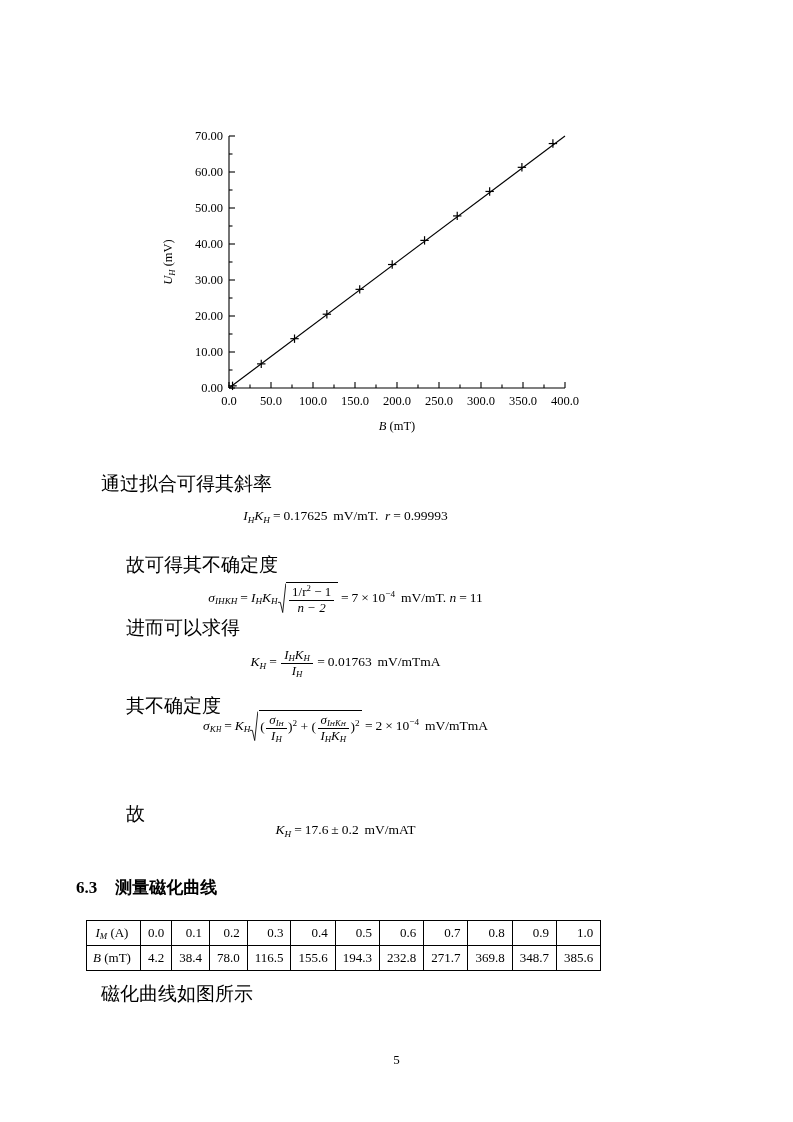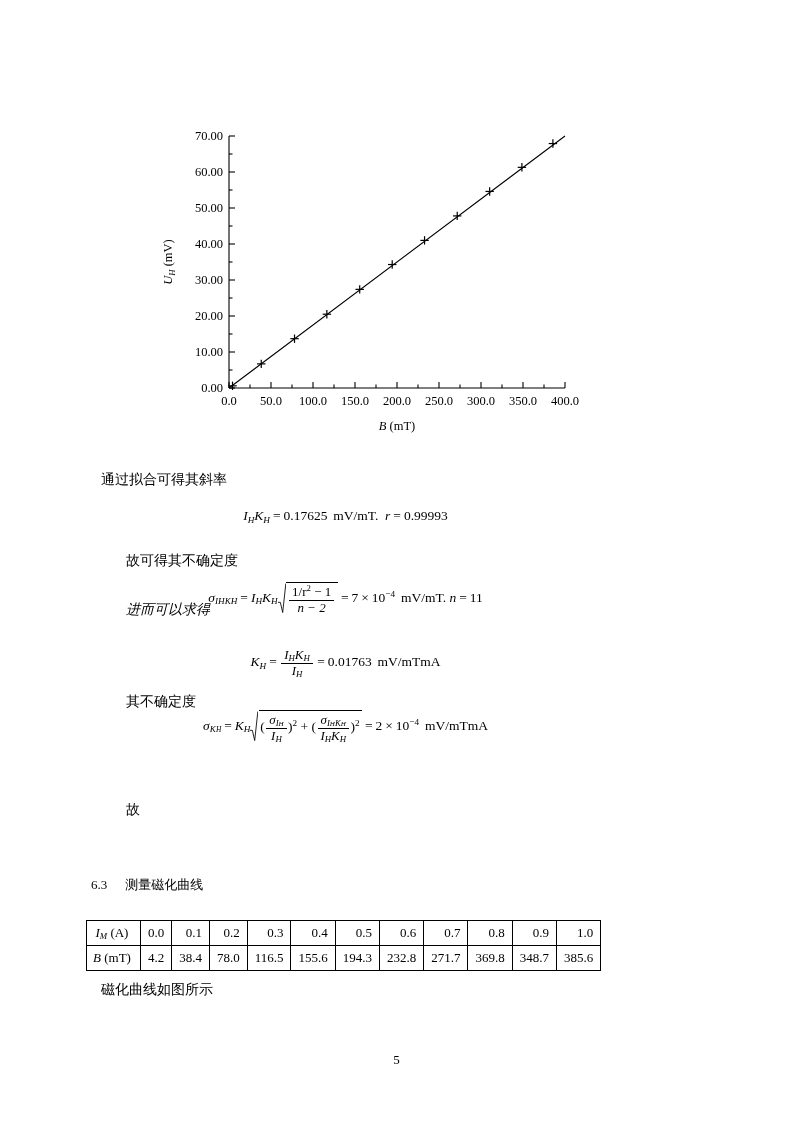--- a/index.html
+++ b/index.html
@@ -28,21 +28,21 @@
     left: 150px;
     top: 112px;
     width: 470px;
     height: 330px;
   }
   .chart-svg { display: block; }
 
   
   .para {
     position: absolute;
-    font-size: 14px;
+    font-size: 19px;
     line-height: 1.45;
     white-space: nowrap;
   }
   .para.indent { left: 101px; }
   .para.flush  { left: 78px; margin-left: 48px; }
 
   .eq {
     position: absolute;
     left: 0;
     width: 691px;
@@ -101,23 +101,23 @@
   }
   .sqrt > .body {
     display: inline-block;
     border-top: 1px solid #000;
     padding: 2px 0.18em 0 0.12em;
   }
 
   
   .heading {
     position: absolute;
-    left: 91px;
-    font-weight: normal;
-    font-size: 13px;
+    left: 76px;
+    font-weight: bold;
+    font-size: 17px;
     white-space: nowrap;
   }
   .heading .num { margin-right: 18px; }
 
   
   .tbl-wrap {
     position: absolute;
     left: 86px;
     top: 920px;
   }
@@ -296,21 +296,21 @@
       <svg class="rad" viewBox="0 0 10 40" preserveAspectRatio="none">
           <path d="M0 26 L3 26 L6 39 L10 2" stroke="#000" stroke-width="1.1" fill="none"></path>
         </svg>
       <span class="body"><span class="frac">
         <span class="num"><span class="mup">1/r</span><sup class="mx">2</sup> <span>− 1</span></span>
         <span class="den"><span class="mi">n − 2</span></span>
       </span></span>
     </span><span class="op">=</span><span>7</span><span class="op">×</span><span>10</span><sup class="mx">−4</sup><span class="thin"></span> <span class="mup">mV/mT.</span> <span class="mi">n</span><span class="op">=</span><span>11</span>
   </div>
 
-  <div class="para flush" style="top:600px;font-style:italic;">进而可以求得</div>
+  <div class="para flush" style="top:614px;">进而可以求得</div>
 
   <div class="eq" style="top:648px;">
     <span class="mi">K</span><sub class="ms">H</sub><span class="op">=</span><span class="frac">
       <span class="num"><span class="mi">I</span><sub class="ms">H</sub><span class="mi">K</span><sub class="ms">H</sub></span>
       <span class="den"><span class="mi">I</span><sub class="ms">H</sub></span>
     </span><span class="op">=</span><span>0.01763</span><span class="thin"></span> <span class="mup">mV/mTmA</span>
   </div>
 
   <div class="para flush" style="top:692px;">其不确定度</div>
 
@@ -326,20 +326,23 @@
         <span class="num"><span class="mi">σ</span><sub class="ms">I<span style="font-size:0.8em;">H</span>K<span style="font-size:0.8em;">H</span></sub></span>
         <span class="den"><span class="mi">I</span><sub class="ms">H</sub><span class="mi">K</span><sub class="ms">H</sub></span>
       </span>)<sup class="mx">2</sup></span>
     </span><span class="op">=</span><span>2</span><span class="op">×</span><span>10</span><sup class="mx">−4</sup><span class="thin"></span> <span class="mup">mV/mTmA</span>
   </div>
 
 
 
   <div class="para flush" style="top:800px;">故</div>
 
+  <div class="eq" style="top:822px;">
+    <span class="mi">K</span><sub class="ms">H</sub><span class="op">=</span><span>17.6</span><span class="op">±</span><span>0.2</span><span class="thin"></span> <span class="mup">mV/mAT</span>
+  </div>
 
   <div class="heading" style="top:876px;">
     <span class="num">6.3</span><span>测量磁化曲线</span>
   </div>
 
 
   <div class="tbl-wrap">
     <table class="data">
       <tbody>
         <tr>

